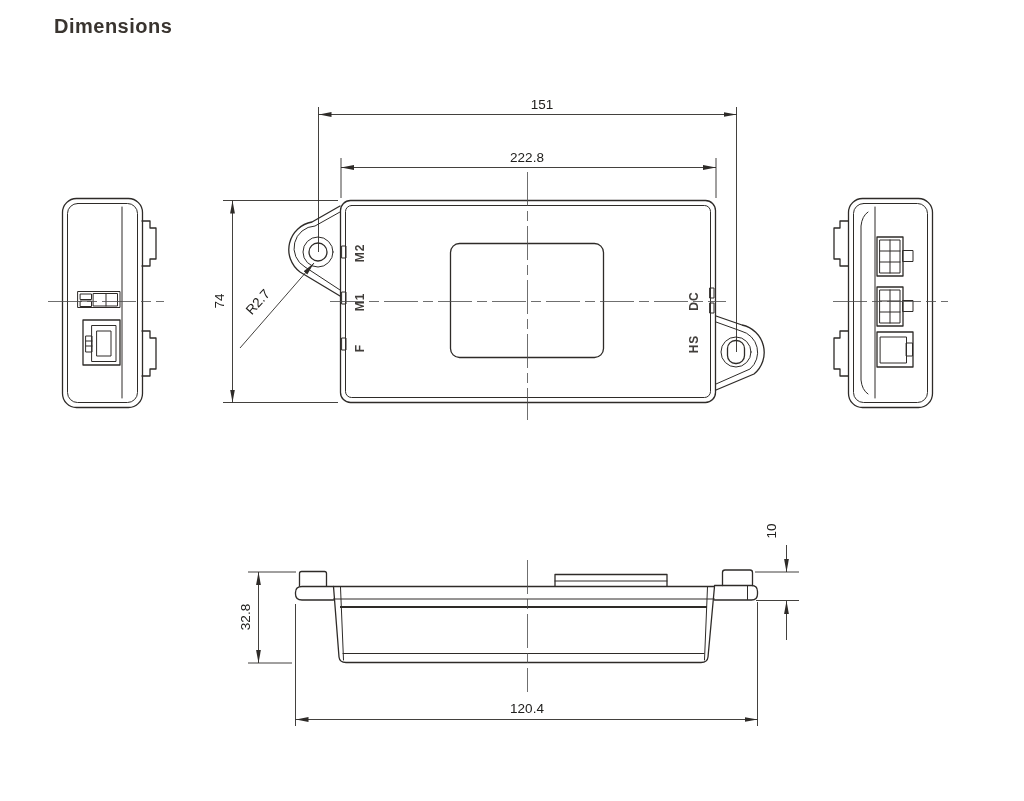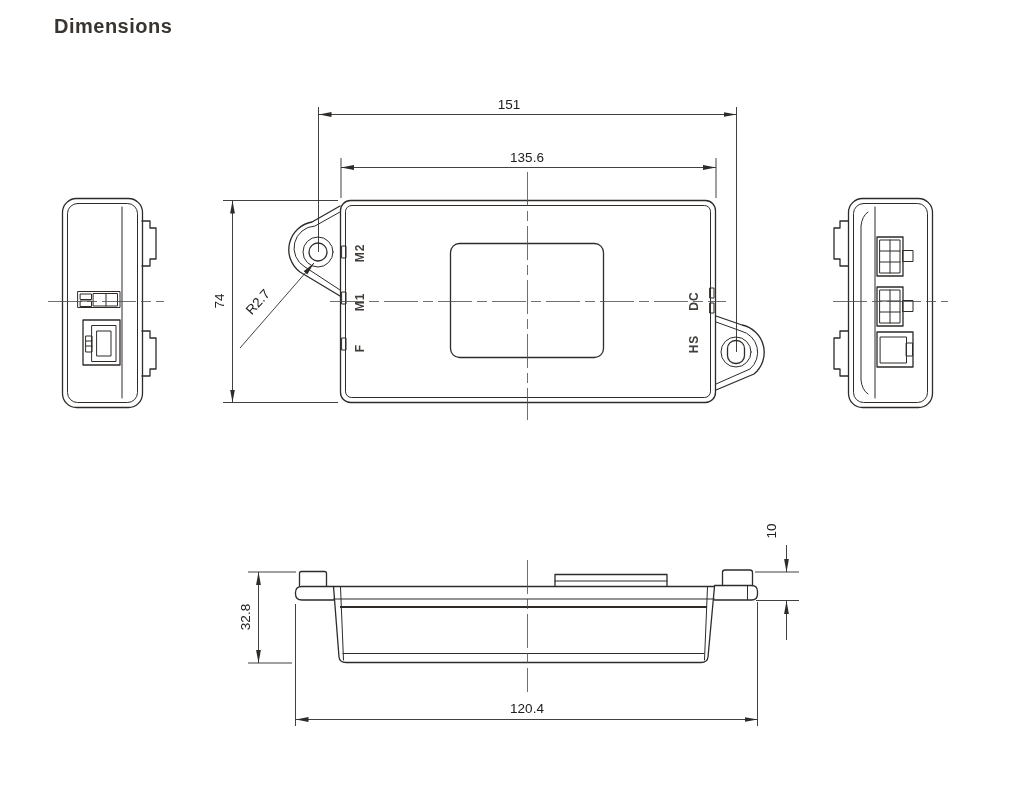--- a/index.html
+++ b/index.html
@@ -176,22 +176,22 @@
       <line class="dl" x1="341" y1="167.5" x2="716" y2="167.5" marker-start="url(#aS)" marker-end="url(#aE)"></line>
       <line class="dl" x1="232.5" y1="200.5" x2="232.5" y2="402.5" marker-start="url(#aS)" marker-end="url(#aE)"></line>
       <line class="dl" x1="258.5" y1="572" x2="258.5" y2="663" marker-start="url(#aS)" marker-end="url(#aE)"></line>
       <line class="dl" x1="295.5" y1="719.5" x2="757.5" y2="719.5" marker-start="url(#aS)" marker-end="url(#aE)"></line>
       <line class="dl" x1="786.5" y1="545" x2="786.5" y2="572" marker-end="url(#aE)"></line>
       <line class="dl" x1="786.5" y1="640" x2="786.5" y2="601" marker-end="url(#aE)"></line>
       <line class="dl" x1="240" y1="348" x2="314" y2="263" marker-end="url(#aE)"></line>
     </g>
   </svg>
 
-  <span class="dim" style="left:509px;top:104px;text-align:center;">151</span>
-  <span class="dim" style="left:527px;top:157px;">135.6</span>
+  <span class="dim" style="left:542px;top:104px;text-align:center;">151</span>
+  <span class="dim" style="left:527px;top:157px;">222.8</span>
   <span class="dim r90" style="left:219px;top:301px;">74</span>
   <span class="dim r45" style="left:258px;top:302px;">R2.7</span>
   <span class="dim r90" style="left:771px;top:531px;">10</span>
   <span class="dim r90" style="left:245px;top:617px;">32.8</span>
   <span class="dim" style="left:527px;top:708px;">120.4</span>
 
   <span class="plabel" style="left:360px;top:253px;">M2</span>
   <span class="plabel" style="left:360px;top:302px;">M1</span>
   <span class="plabel" style="left:360px;top:348px;">F</span>
   <span class="plabel" style="left:694px;top:301px;">DC</span>

